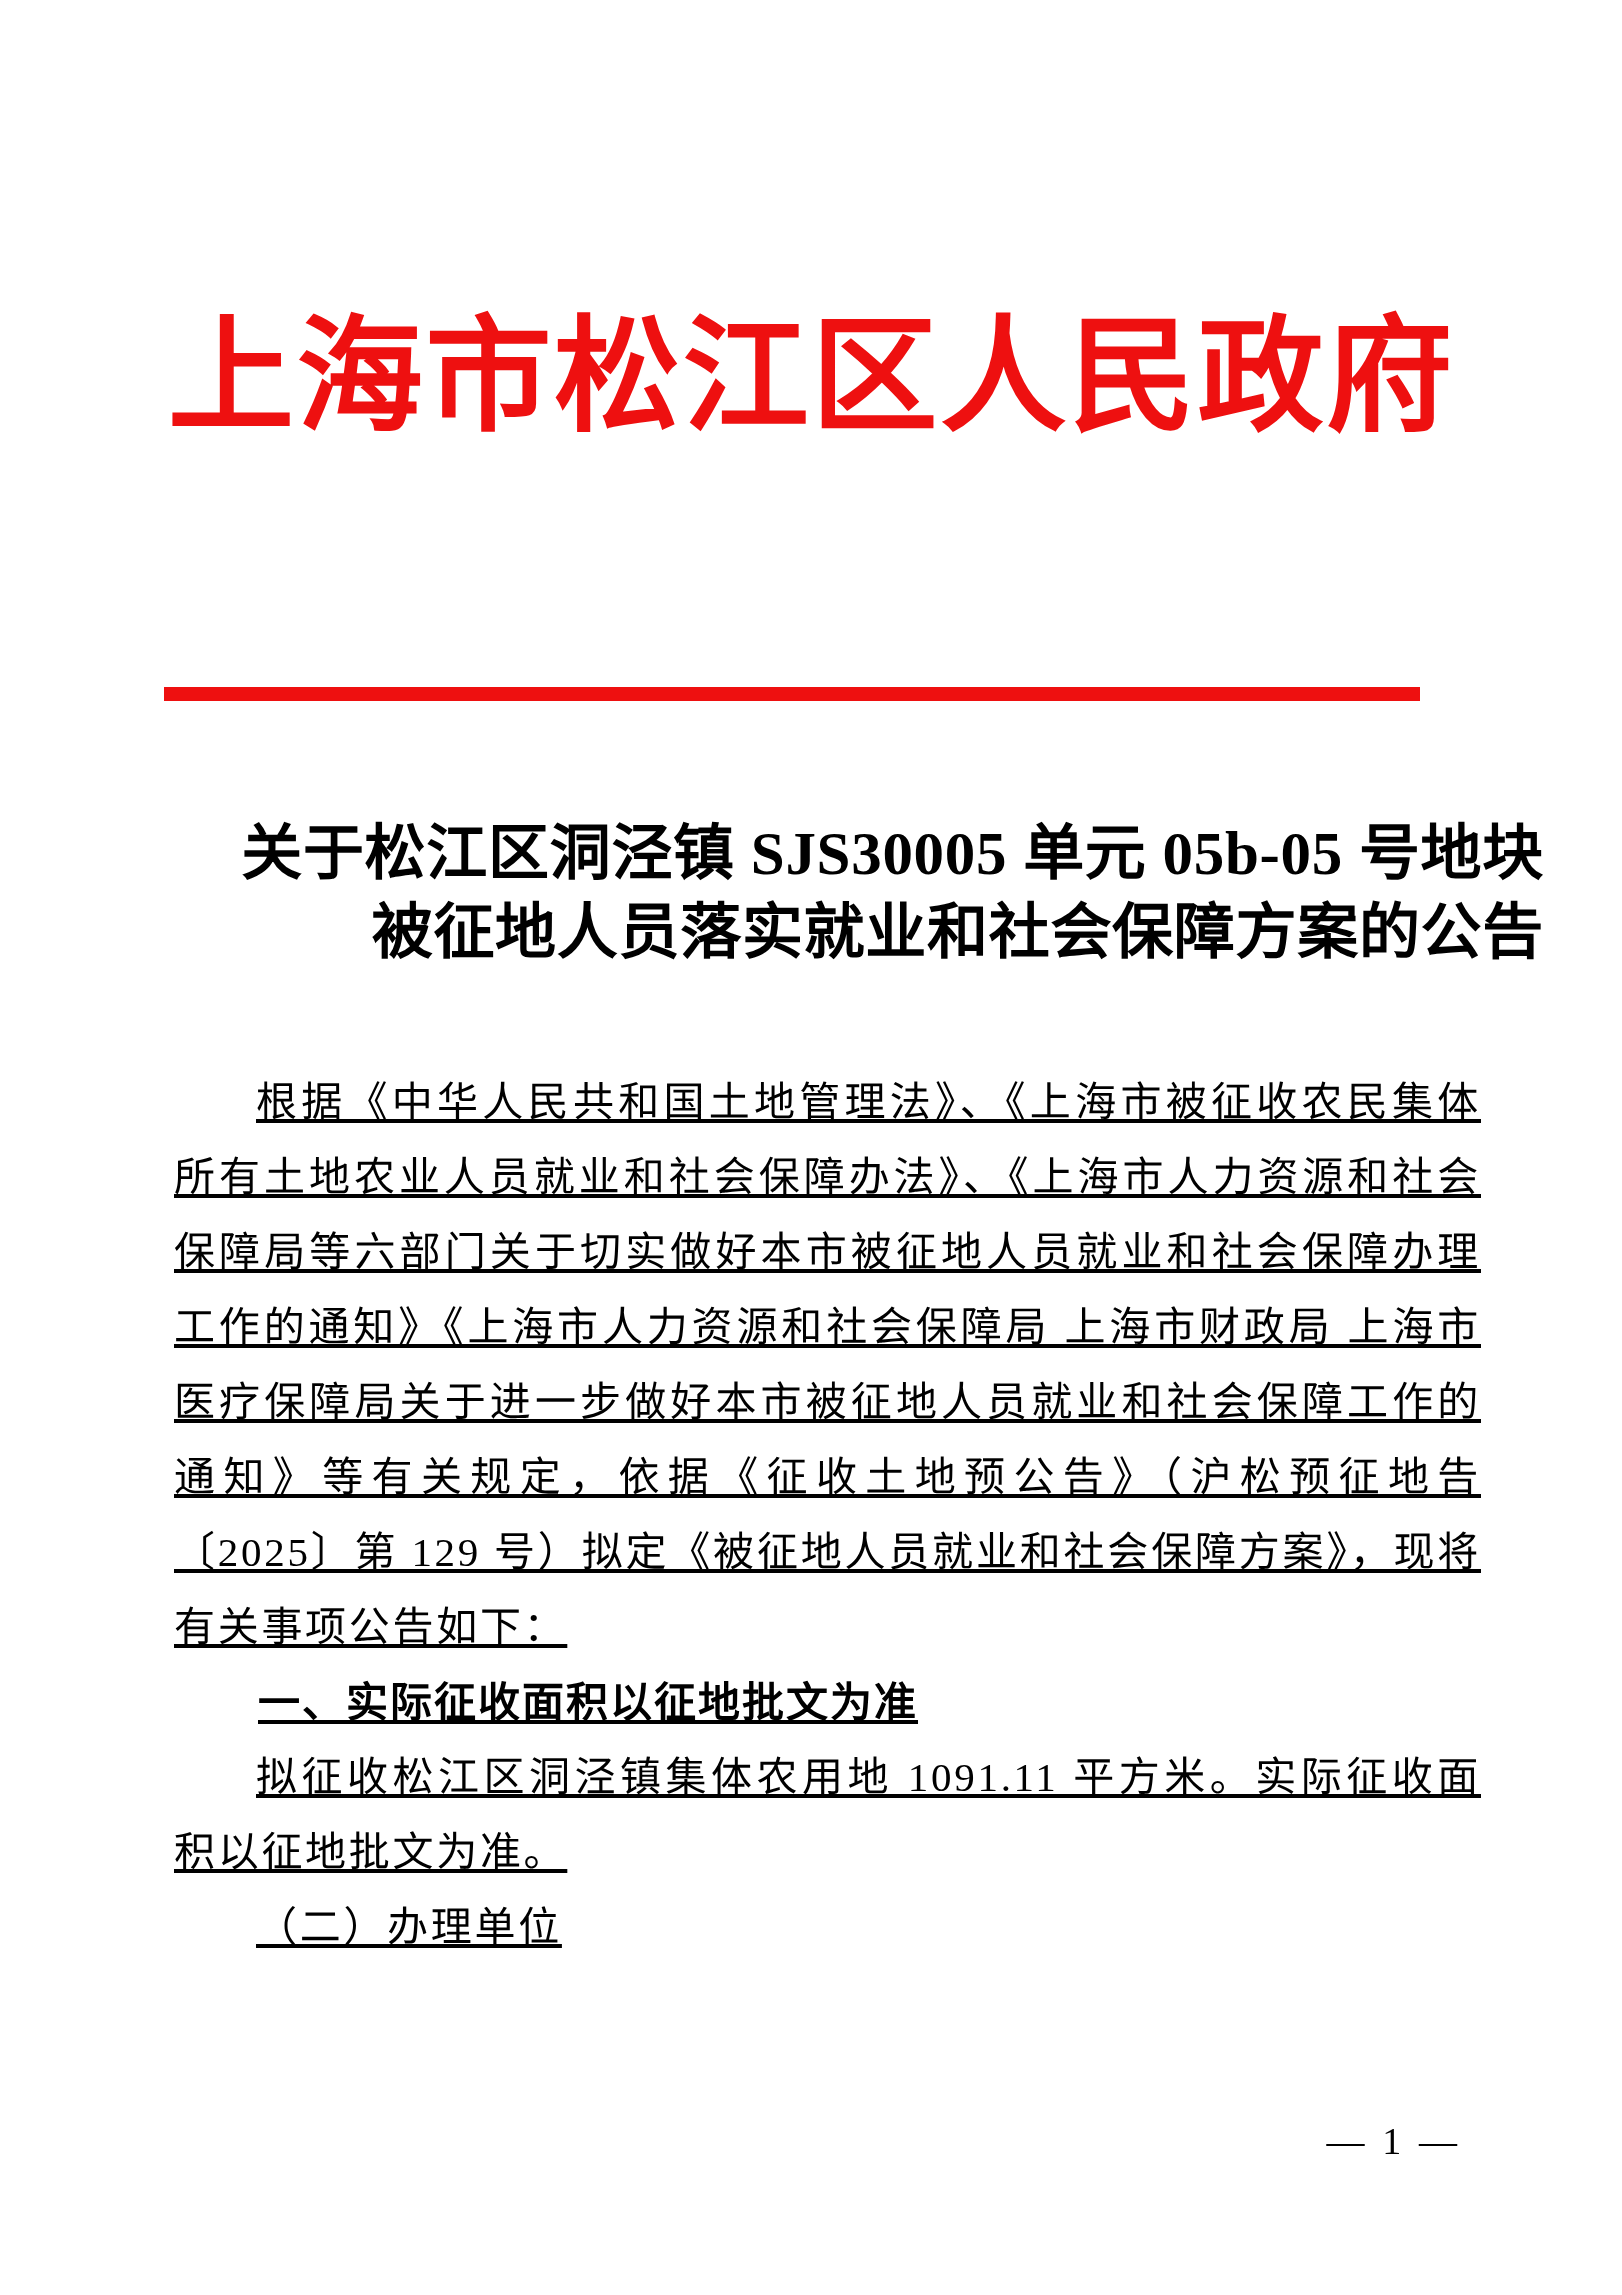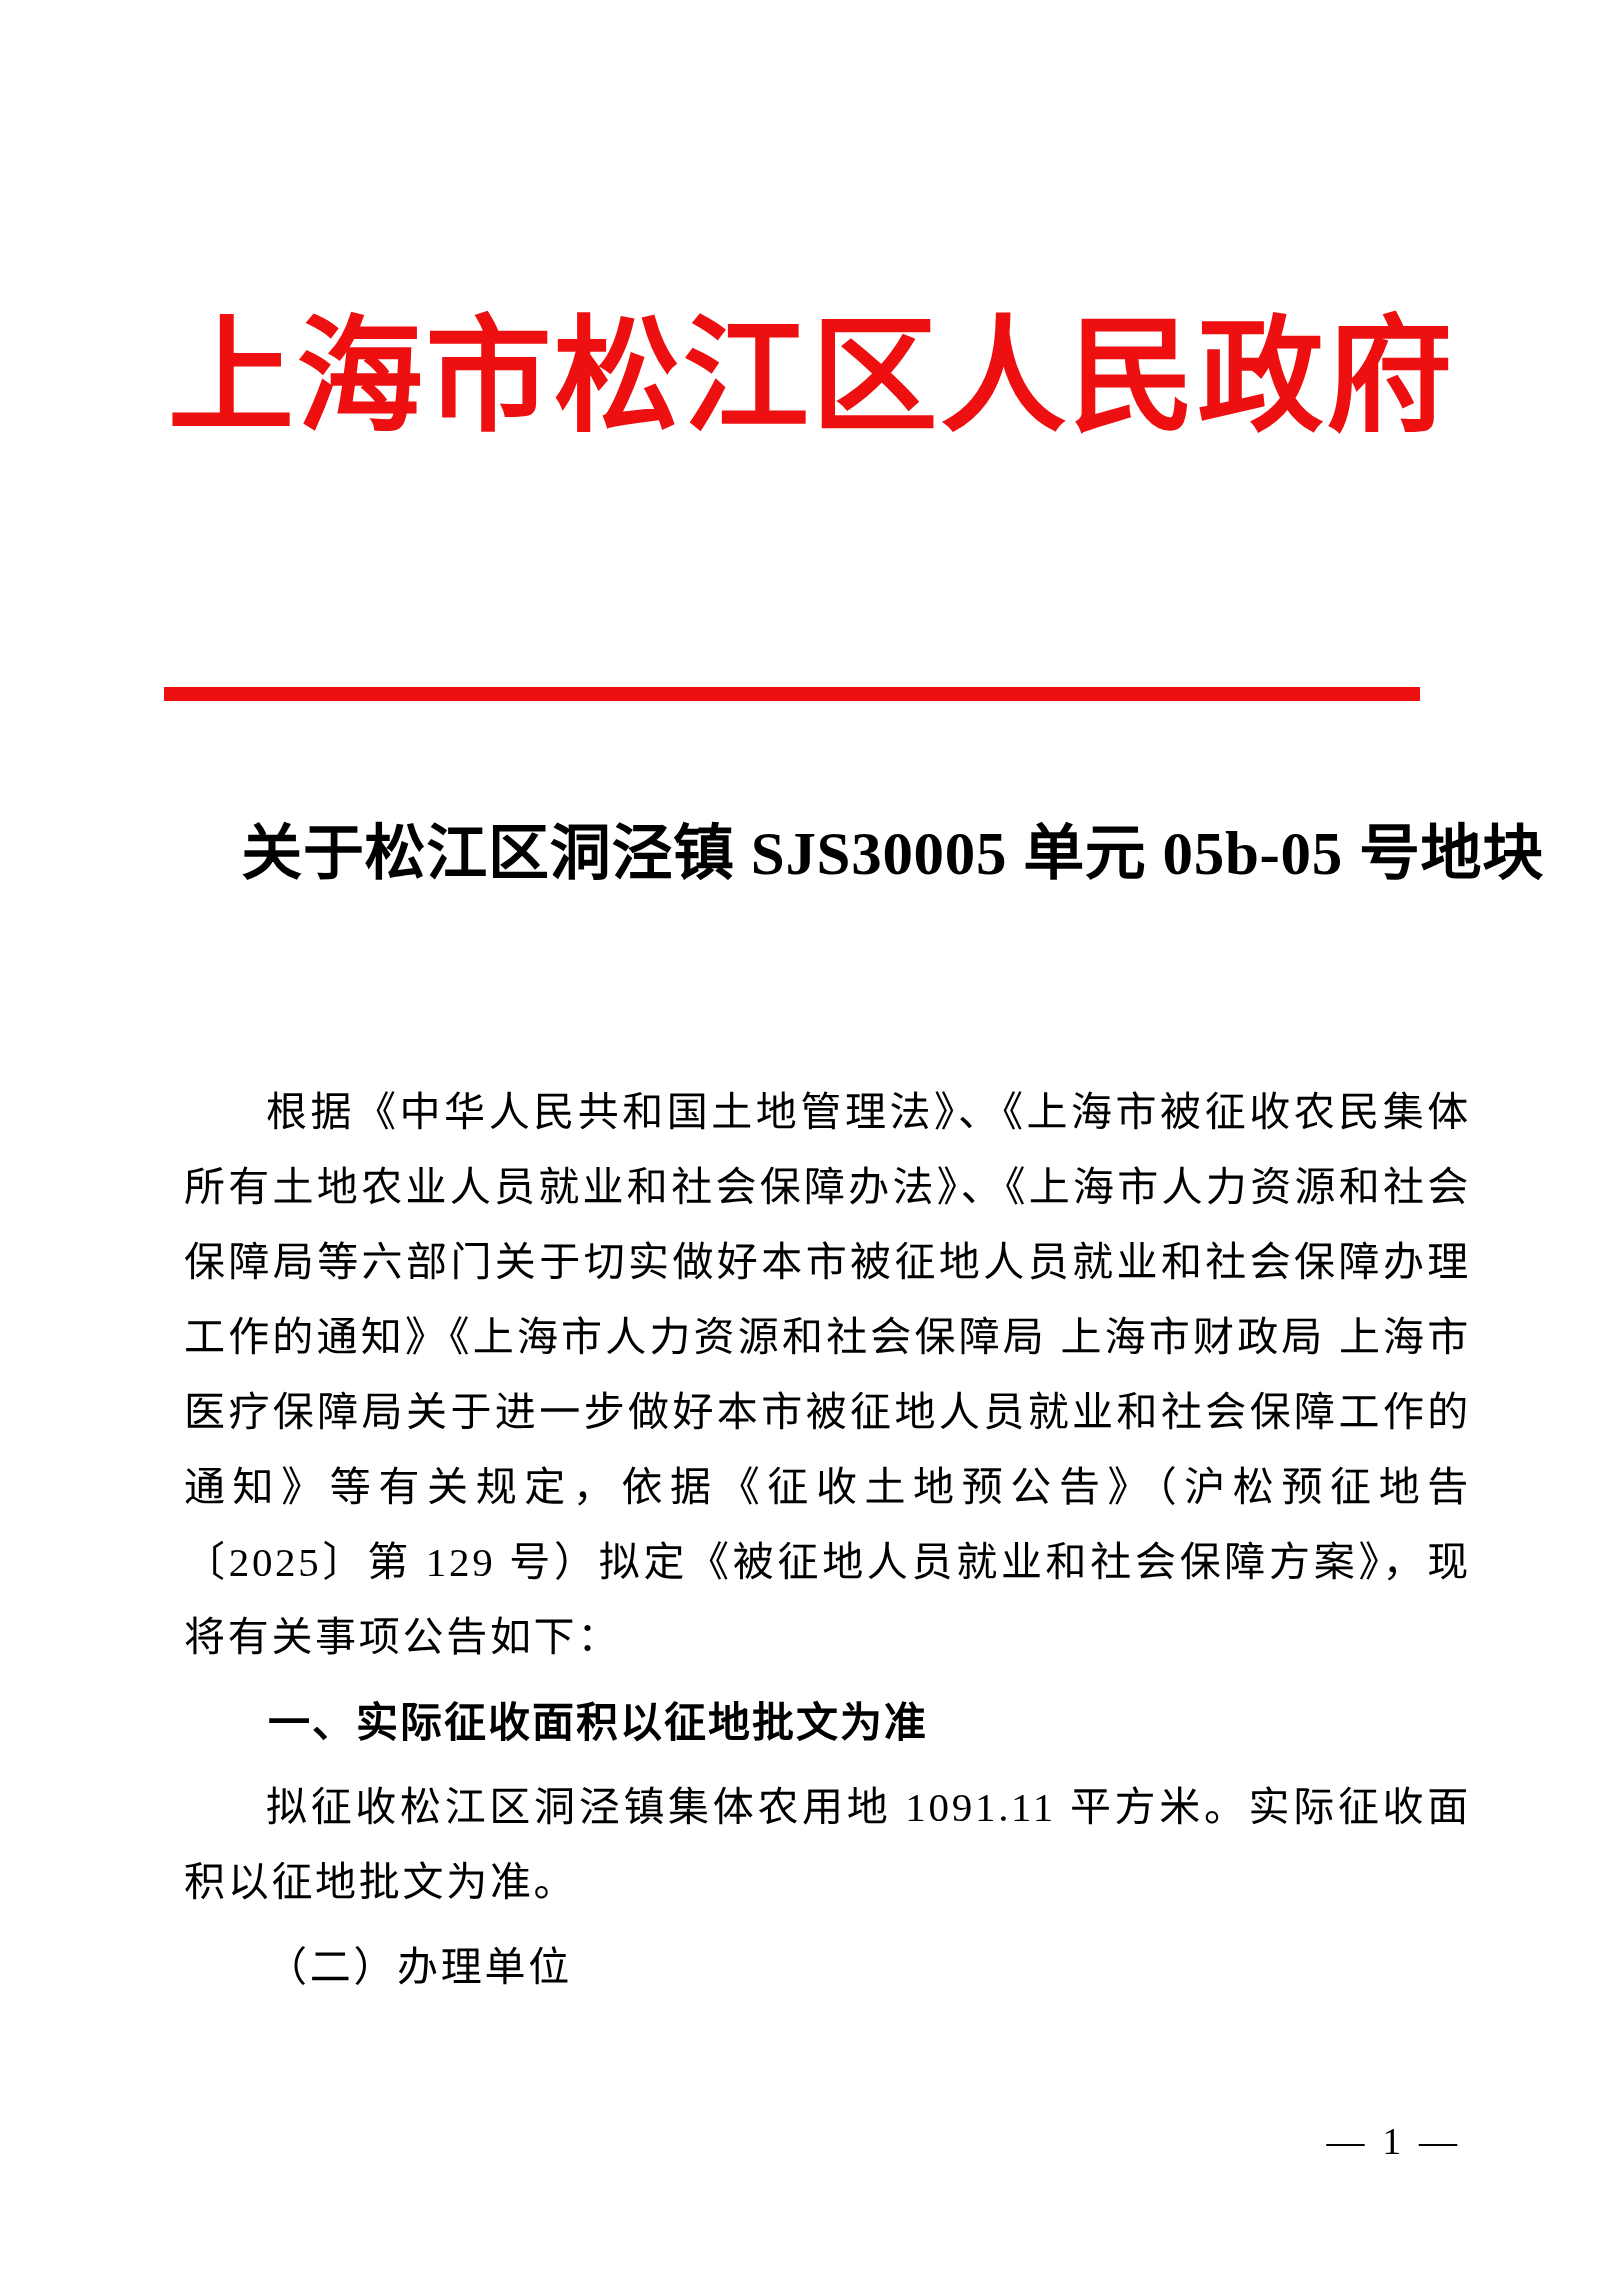--- a/index.html
+++ b/index.html
@@ -63,21 +63,22 @@
     left: 174px;
     width: 1307px;
     font-size: 41px;
     line-height: 75px;
     letter-spacing: 2.7px;
     text-align: justify;
     text-justify: inter-ideograph;
   }
   .body-block p {
     text-indent: 2em;
-    margin: 10px;
+    margin: 0;
+    text-decoration: underline;
   }
   .sec-heading {
     font-family: "Liberation Sans", "DejaVu Sans", sans-serif;
     font-weight: bold;
     font-size: 42px;
     letter-spacing: 2px;
   }
   .sub-heading {
     font-size: 41px;
   }
@@ -96,20 +97,21 @@
 
 <div class="page">
 
   <div class="gov-title">上海市松江区人民政府</div>
 
 
   <div class="red-rule"></div>
 
   <h1 class="doc-title">
     <span>关于松江区洞泾镇 SJS30005 单元 05b-05 号地块</span><br>
+    <span>被征地人员落实就业和社会保障方案的公告</span>
   </h1>
 
   <div class="body-block">
     <p class="para">根据《中华人民共和国土地管理法》、《上海市被征收农民集体所有土地农业人员就业和社会保障办法》、《上海市人力资源和社会保障局等六部门关于切实做好本市被征地人员就业和社会保障办理工作的通知》《上海市人力资源和社会保障局 上海市财政局 上海市医疗保障局关于进一步做好本市被征地人员就业和社会保障工作的通知》等有关规定，依据《征收土地预公告》（沪松预征地告〔2025〕第 129 号）拟定《被征地人员就业和社会保障方案》，现将有关事项公告如下：</p>
     <p class="sec-heading">一、实际征收面积以征地批文为准</p>
     <p class="para">拟征收松江区洞泾镇集体农用地 1091.11 平方米。实际征收面积以征地批文为准。</p>
     <p class="sub-heading">（二）办理单位</p>
   </div>
 
   <div class="page-number">— 1 —</div>

